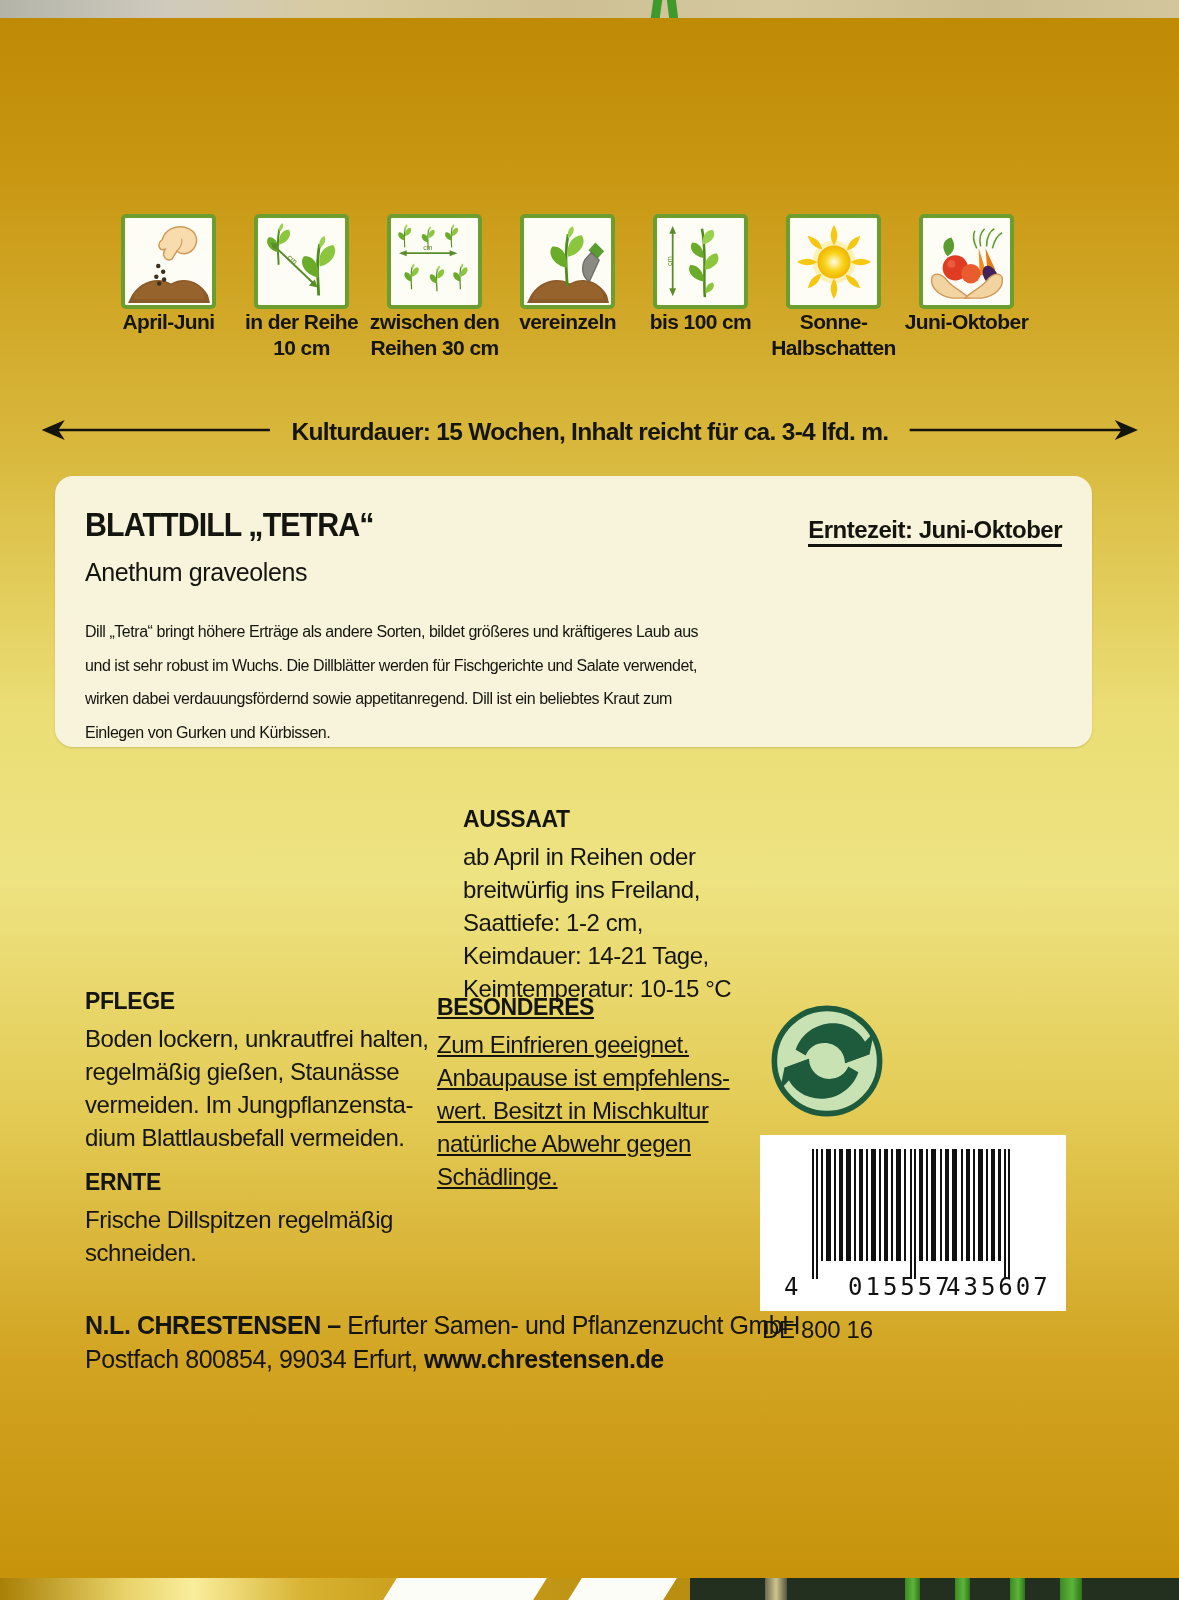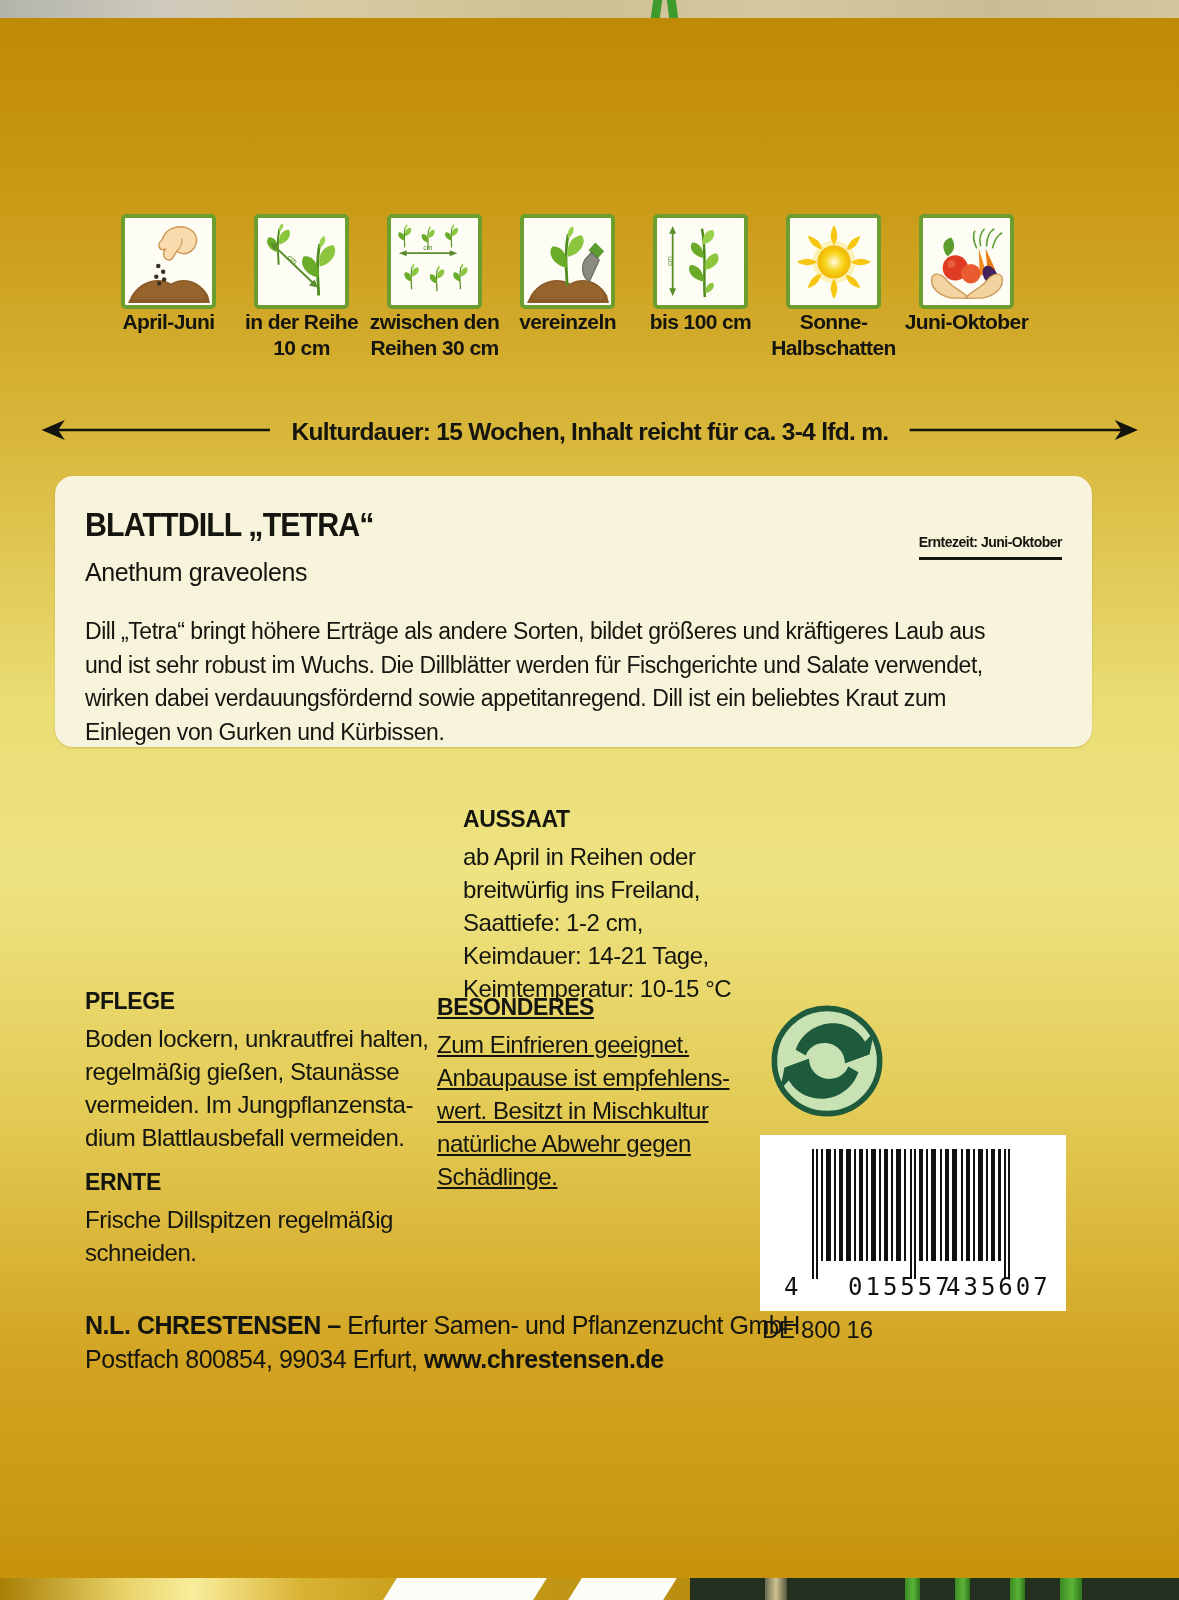--- a/index.html
+++ b/index.html
@@ -45,22 +45,22 @@
   .culture-arrow svg{width:100%;height:24px;display:block;}
   
   .info-card{
     position:absolute;left:55px;top:458px;width:977px;height:213px;
     background:#f8f4db;border-radius:18px;padding:30px 30px 28px 30px;
     box-shadow:0 1px 2px rgba(120,90,10,.25);
   }
   .card-header{display:flex;justify-content:space-between;align-items:flex-start;}
   .title{font-size:33px;font-weight:bold;letter-spacing:-1px;transform:scaleX(.92);transform-origin:0 0;white-space:nowrap;}
   .botanical{font-size:25px;margin-top:14px;letter-spacing:-0.4px;}
-  .harvest{font-size:14px;font-weight:bold;letter-spacing:-0.5px;border-bottom:3px solid #15150f;padding-bottom:7px;margin-top:28px;}
-  .description{margin-top:28px;font-size:23px;line-height:33.5px;letter-spacing:-0.45px;white-space:pre-line;}
+  .harvest{font-size:24px;font-weight:bold;letter-spacing:-0.5px;border-bottom:3px solid #15150f;margin-top:10px;}
+  .description{margin-top:28px;font-size:16px;line-height:33.5px;letter-spacing:-0.45px;white-space:pre-line;}
   
   .section{position:absolute;width:360px;}
   .section h3{margin:0 0 7px 0;font-size:23px;font-weight:bold;letter-spacing:-0.4px;}
   .section .body{margin:0;font-size:24px;line-height:33px;letter-spacing:-0.45px;white-space:pre-line;}
   .sec-standort{left:85px;top:786px;}
   .sec-pflege{left:85px;top:970px;}
   .sec-ernte{left:85px;top:1151px;}
   .sec-aussaat{left:463px;top:788px;}
   .sec-besonderes{left:437px;top:976px;text-decoration:underline;}
   

